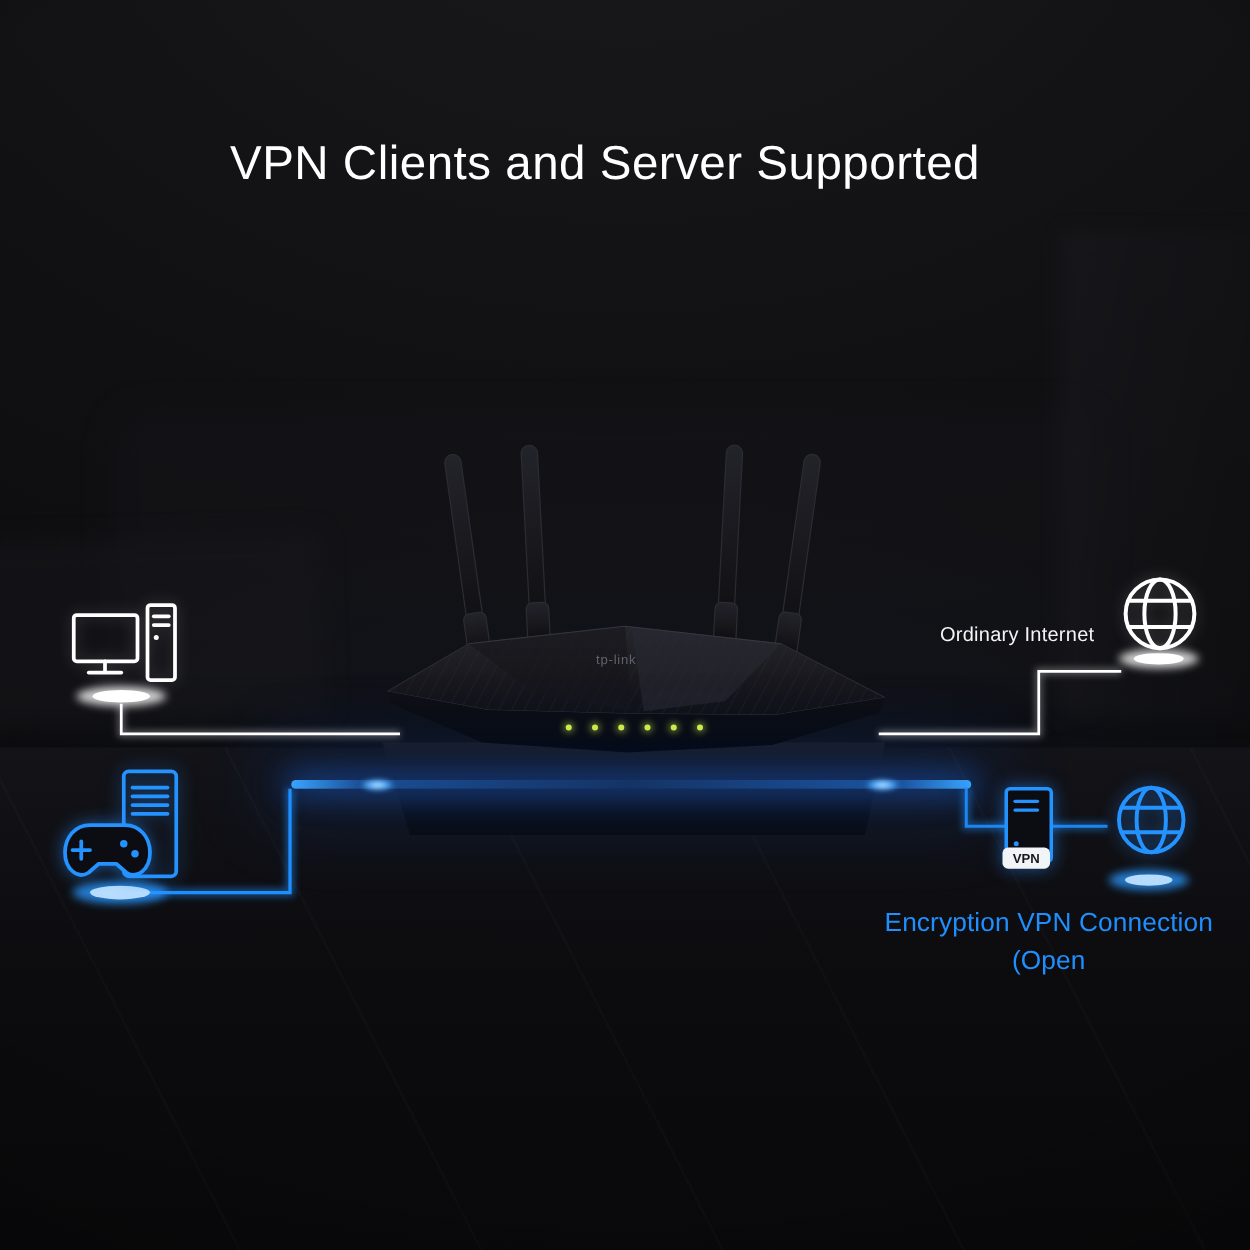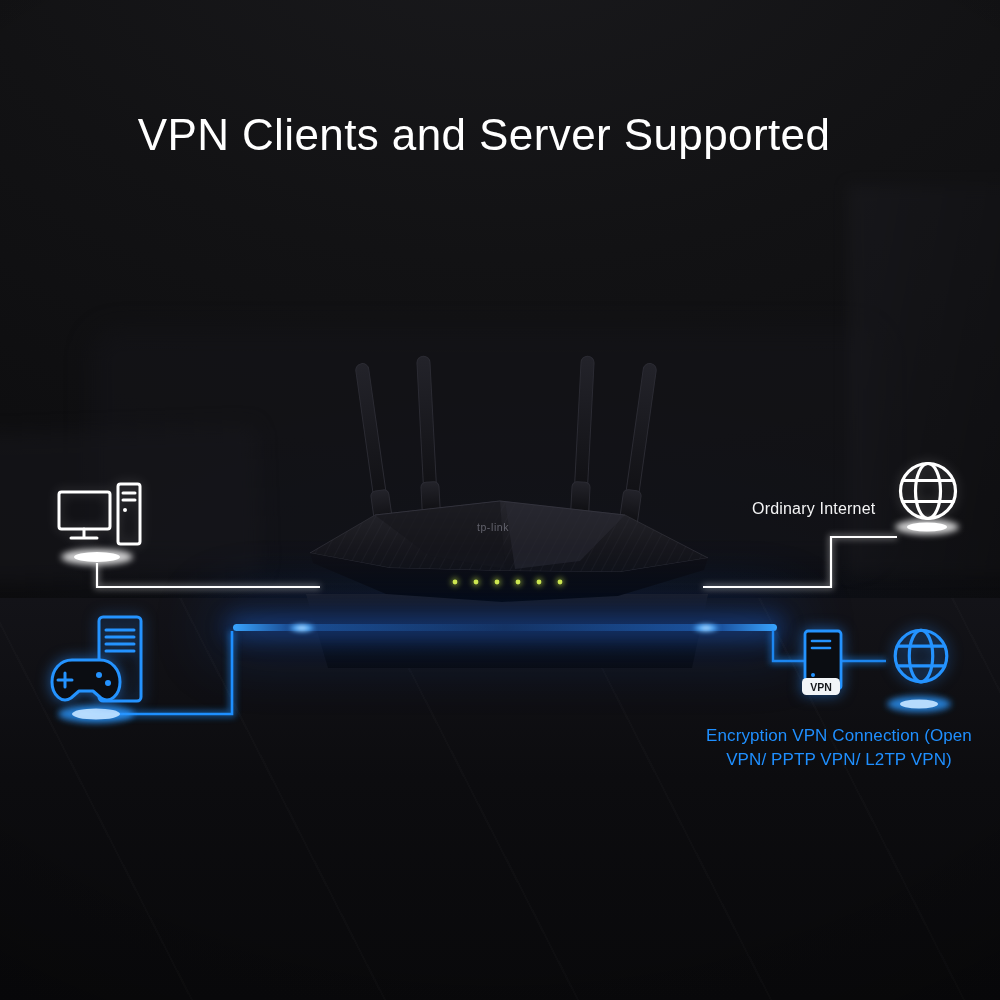--- a/index.html
+++ b/index.html
@@ -10,31 +10,31 @@
       radial-gradient(130% 90% at 50% -12%, #1a1a1d 0%, #121214 42%, #0a0a0c 100%);}
   .abs{position:absolute}
   .bg-sofa{left:90px;top:328px;width:790px;height:235px;background:#141419;border-radius:28px;filter:blur(12px);opacity:.6}
   .bg-left-block{left:-70px;top:430px;width:330px;height:150px;background:#17171c;border-radius:10px;filter:blur(9px);opacity:.55;transform:rotate(-2deg)}
   .bg-right-wall{left:848px;top:185px;width:190px;height:390px;background:linear-gradient(100deg,#1b1b20,#0f0f12);filter:blur(7px);opacity:.55}
   .bg-floor{left:0;top:598px;width:1000px;height:402px;
     background:
       repeating-linear-gradient(63deg, transparent 0 170px, rgba(255,255,255,.016) 170px 172px),
       linear-gradient(180deg,#131318 0%,#0c0c0f 45%,#09090b 100%)}
   .vignette{left:0;top:0;width:1000px;height:1000px;background:radial-gradient(125% 95% at 50% 42%, transparent 55%, rgba(0,0,0,.55) 100%);pointer-events:none}
-  .title{left:0;top:110px;width:968px;text-align:center;color:#fff;font-size:44px;font-weight:500;letter-spacing:.4px}
+  .title{left:0;top:110px;width:968px;text-align:center;color:#fff;font-size:38px;font-weight:500;letter-spacing:.4px}
   .router-svg{left:280px;top:350px;width:450px;height:330px}
   .beam{left:233px;top:624px;width:544px;height:7px;border-radius:4px;
     background:linear-gradient(90deg,#39a4ff 0%,rgba(35,130,255,.55) 10%,rgba(28,110,235,.38) 50%,rgba(35,130,255,.6) 90%,#39a4ff 100%);
     box-shadow:0 0 22px 6px rgba(30,115,255,.40),0 0 64px 20px rgba(20,90,220,.22)}
   .beam-dot{width:28px;height:10px;border-radius:50%;background:radial-gradient(closest-side,#dff0ff,#57b1ff 55%,transparent);filter:blur(2px)}
   .lines-svg{left:0;top:0;width:1000px;height:1000px}
   .icon-blue{filter:drop-shadow(0 0 7px rgba(40,140,255,.55))}
   .icon-white{filter:drop-shadow(0 0 6px rgba(255,255,255,.22))}
   .label-internet{left:752px;top:500px;color:#f4f4f5;font-size:16px;letter-spacing:.2px;white-space:nowrap}
-  .caption-vpn{left:688px;top:724px;width:302px;text-align:center;color:#1f8fff;font-size:17px;line-height:1.42;letter-spacing:.1px}
+  .caption-vpn{left:688px;top:724px;width:302px;text-align:center;color:#1f8fff;font-size:21px;line-height:1.42;letter-spacing:.1px}
   .caption-vpn span{display:block}
 </style>
 </head>
 <body>
 
 <div class="stage">
 
   <div class="abs bg-sofa"></div>
   <div class="abs bg-left-block"></div>
   <div class="abs bg-right-wall"></div>
@@ -223,16 +223,15 @@
       <circle cx="32" cy="32" r="27.5"></circle>
       <ellipse cx="32" cy="32" rx="12.5" ry="27.5"></ellipse>
       <path d="M7 21.5 H57"></path>
       <path d="M7 42.5 H57"></path>
     </g>
   </svg>
 
   <div class="abs label-internet">Ordinary Internet</div>
   <div class="abs caption-vpn">
     <span>Encryption VPN Connection (Open</span>
-    <span>VPN/ PPTP VPN/ L2TP VPN)</span>
   </div>
 
 </div>
 
 </body></html>

